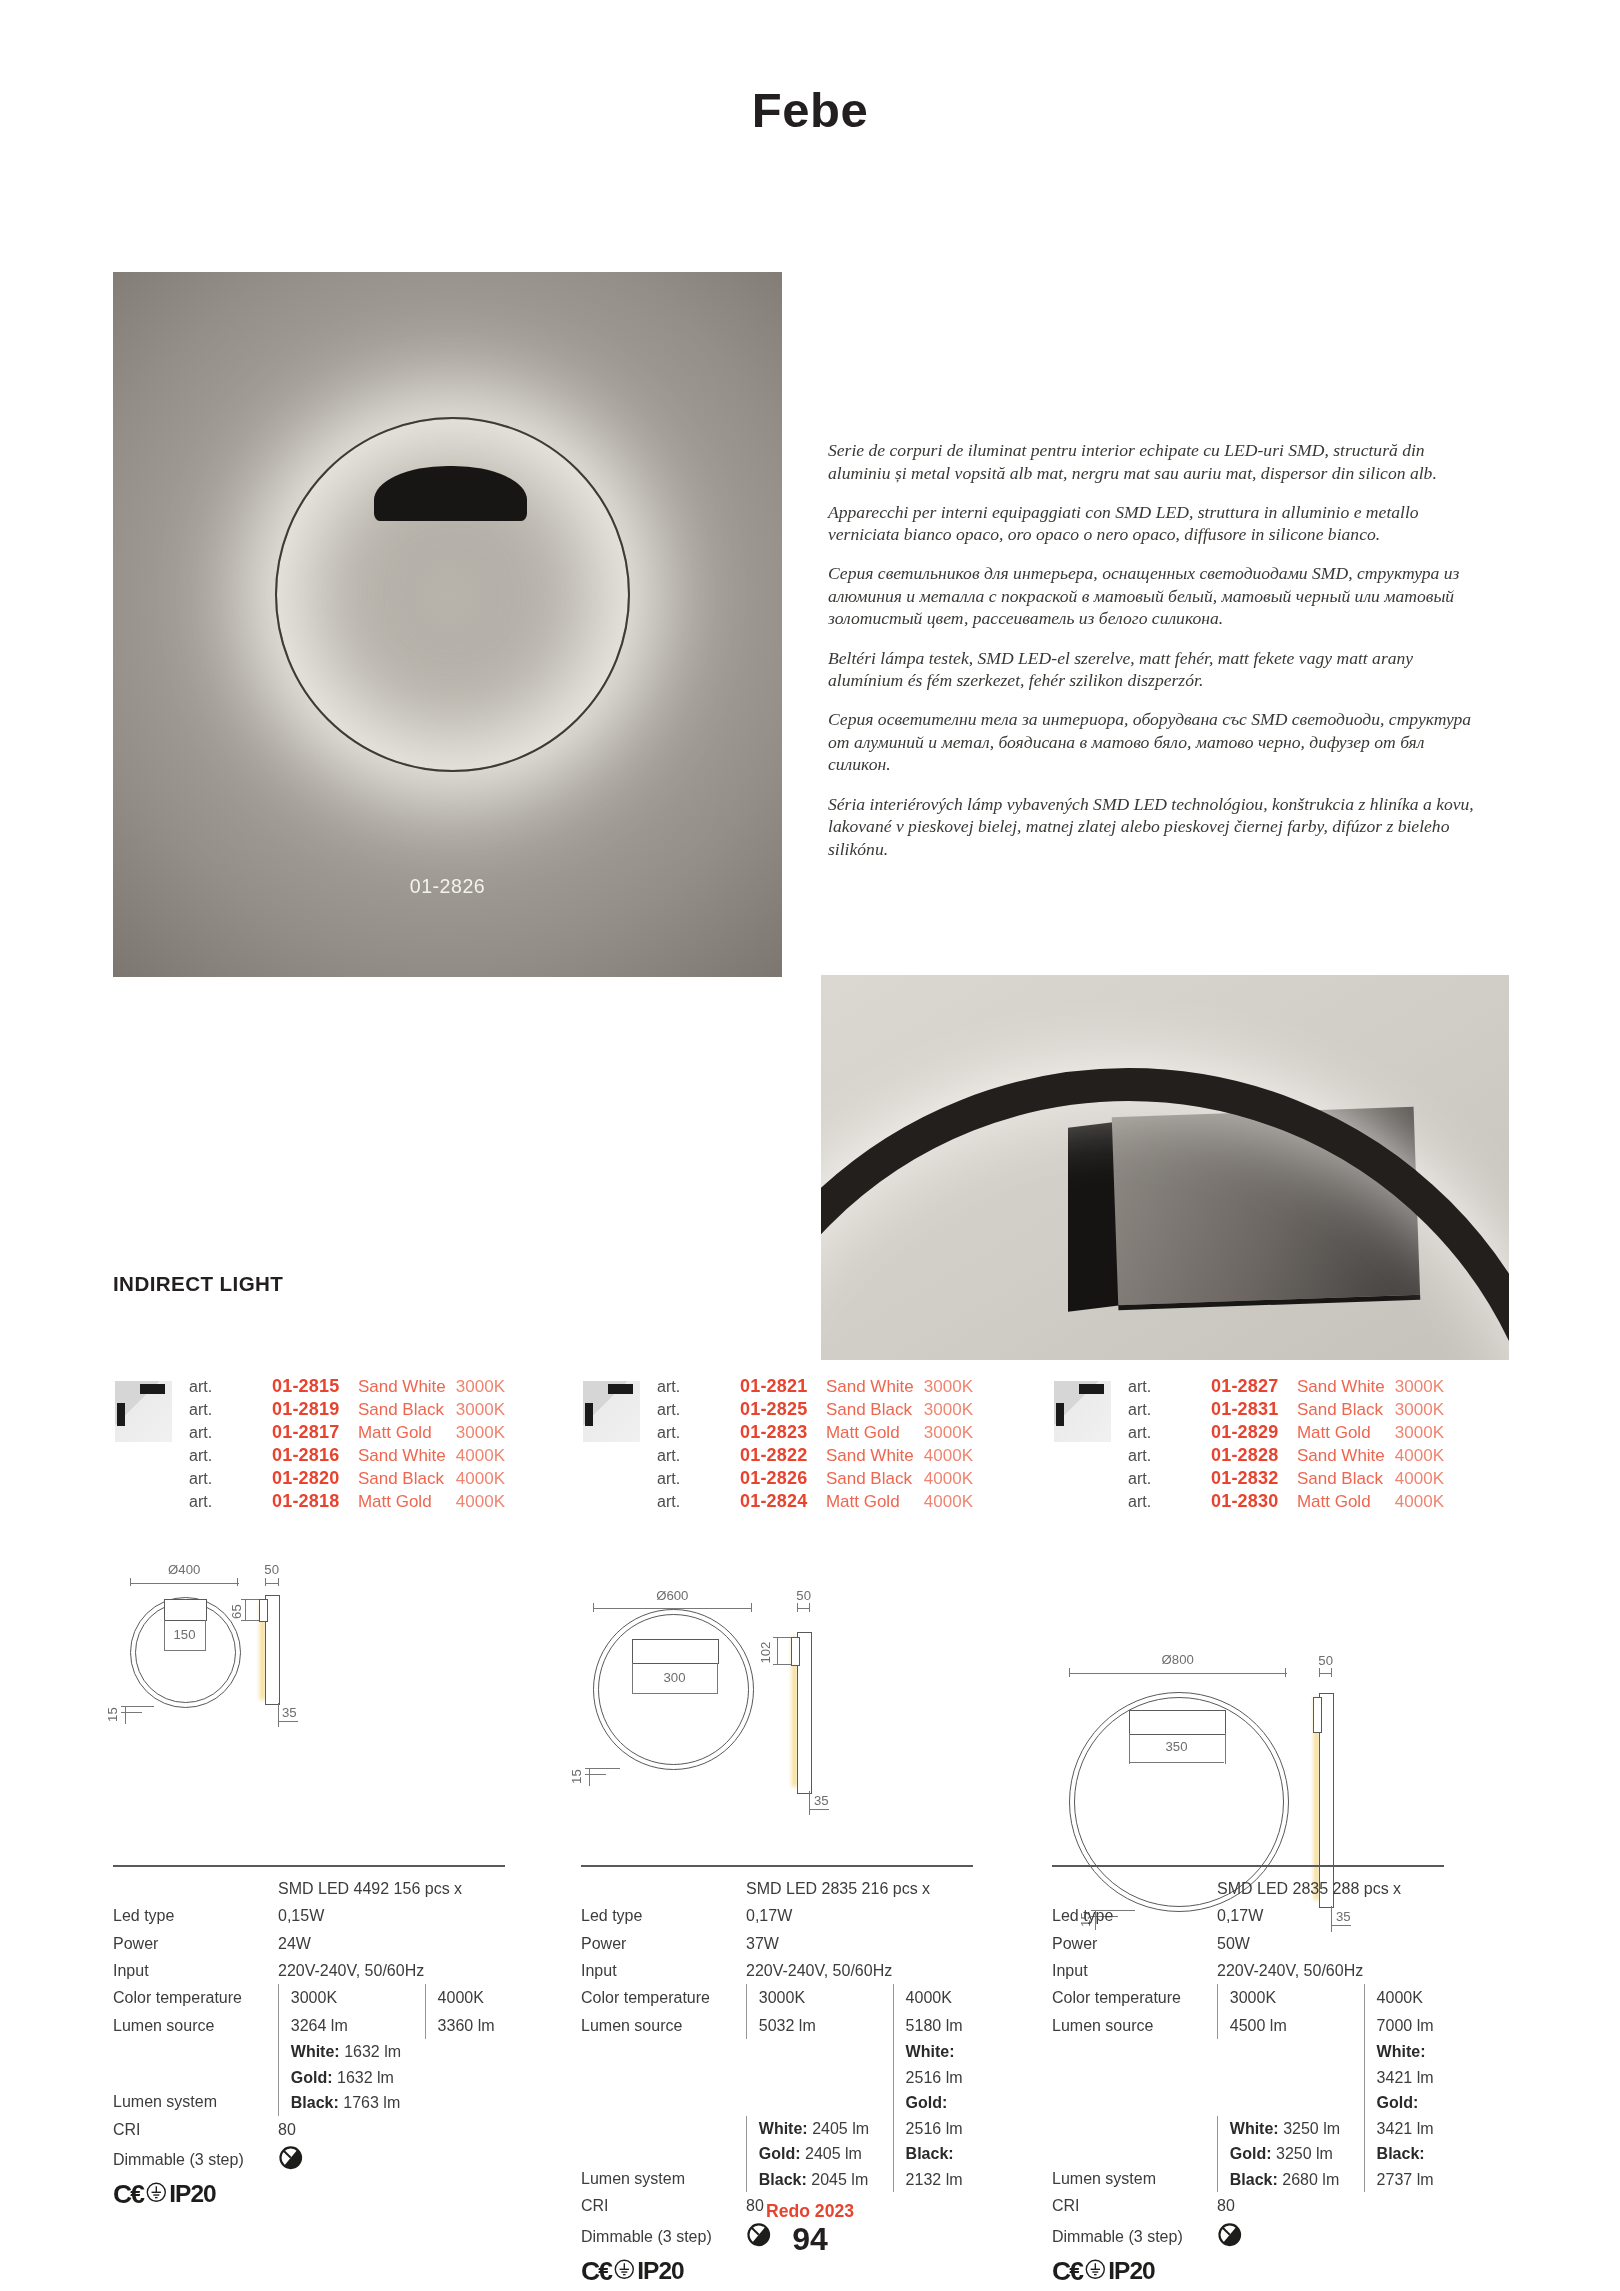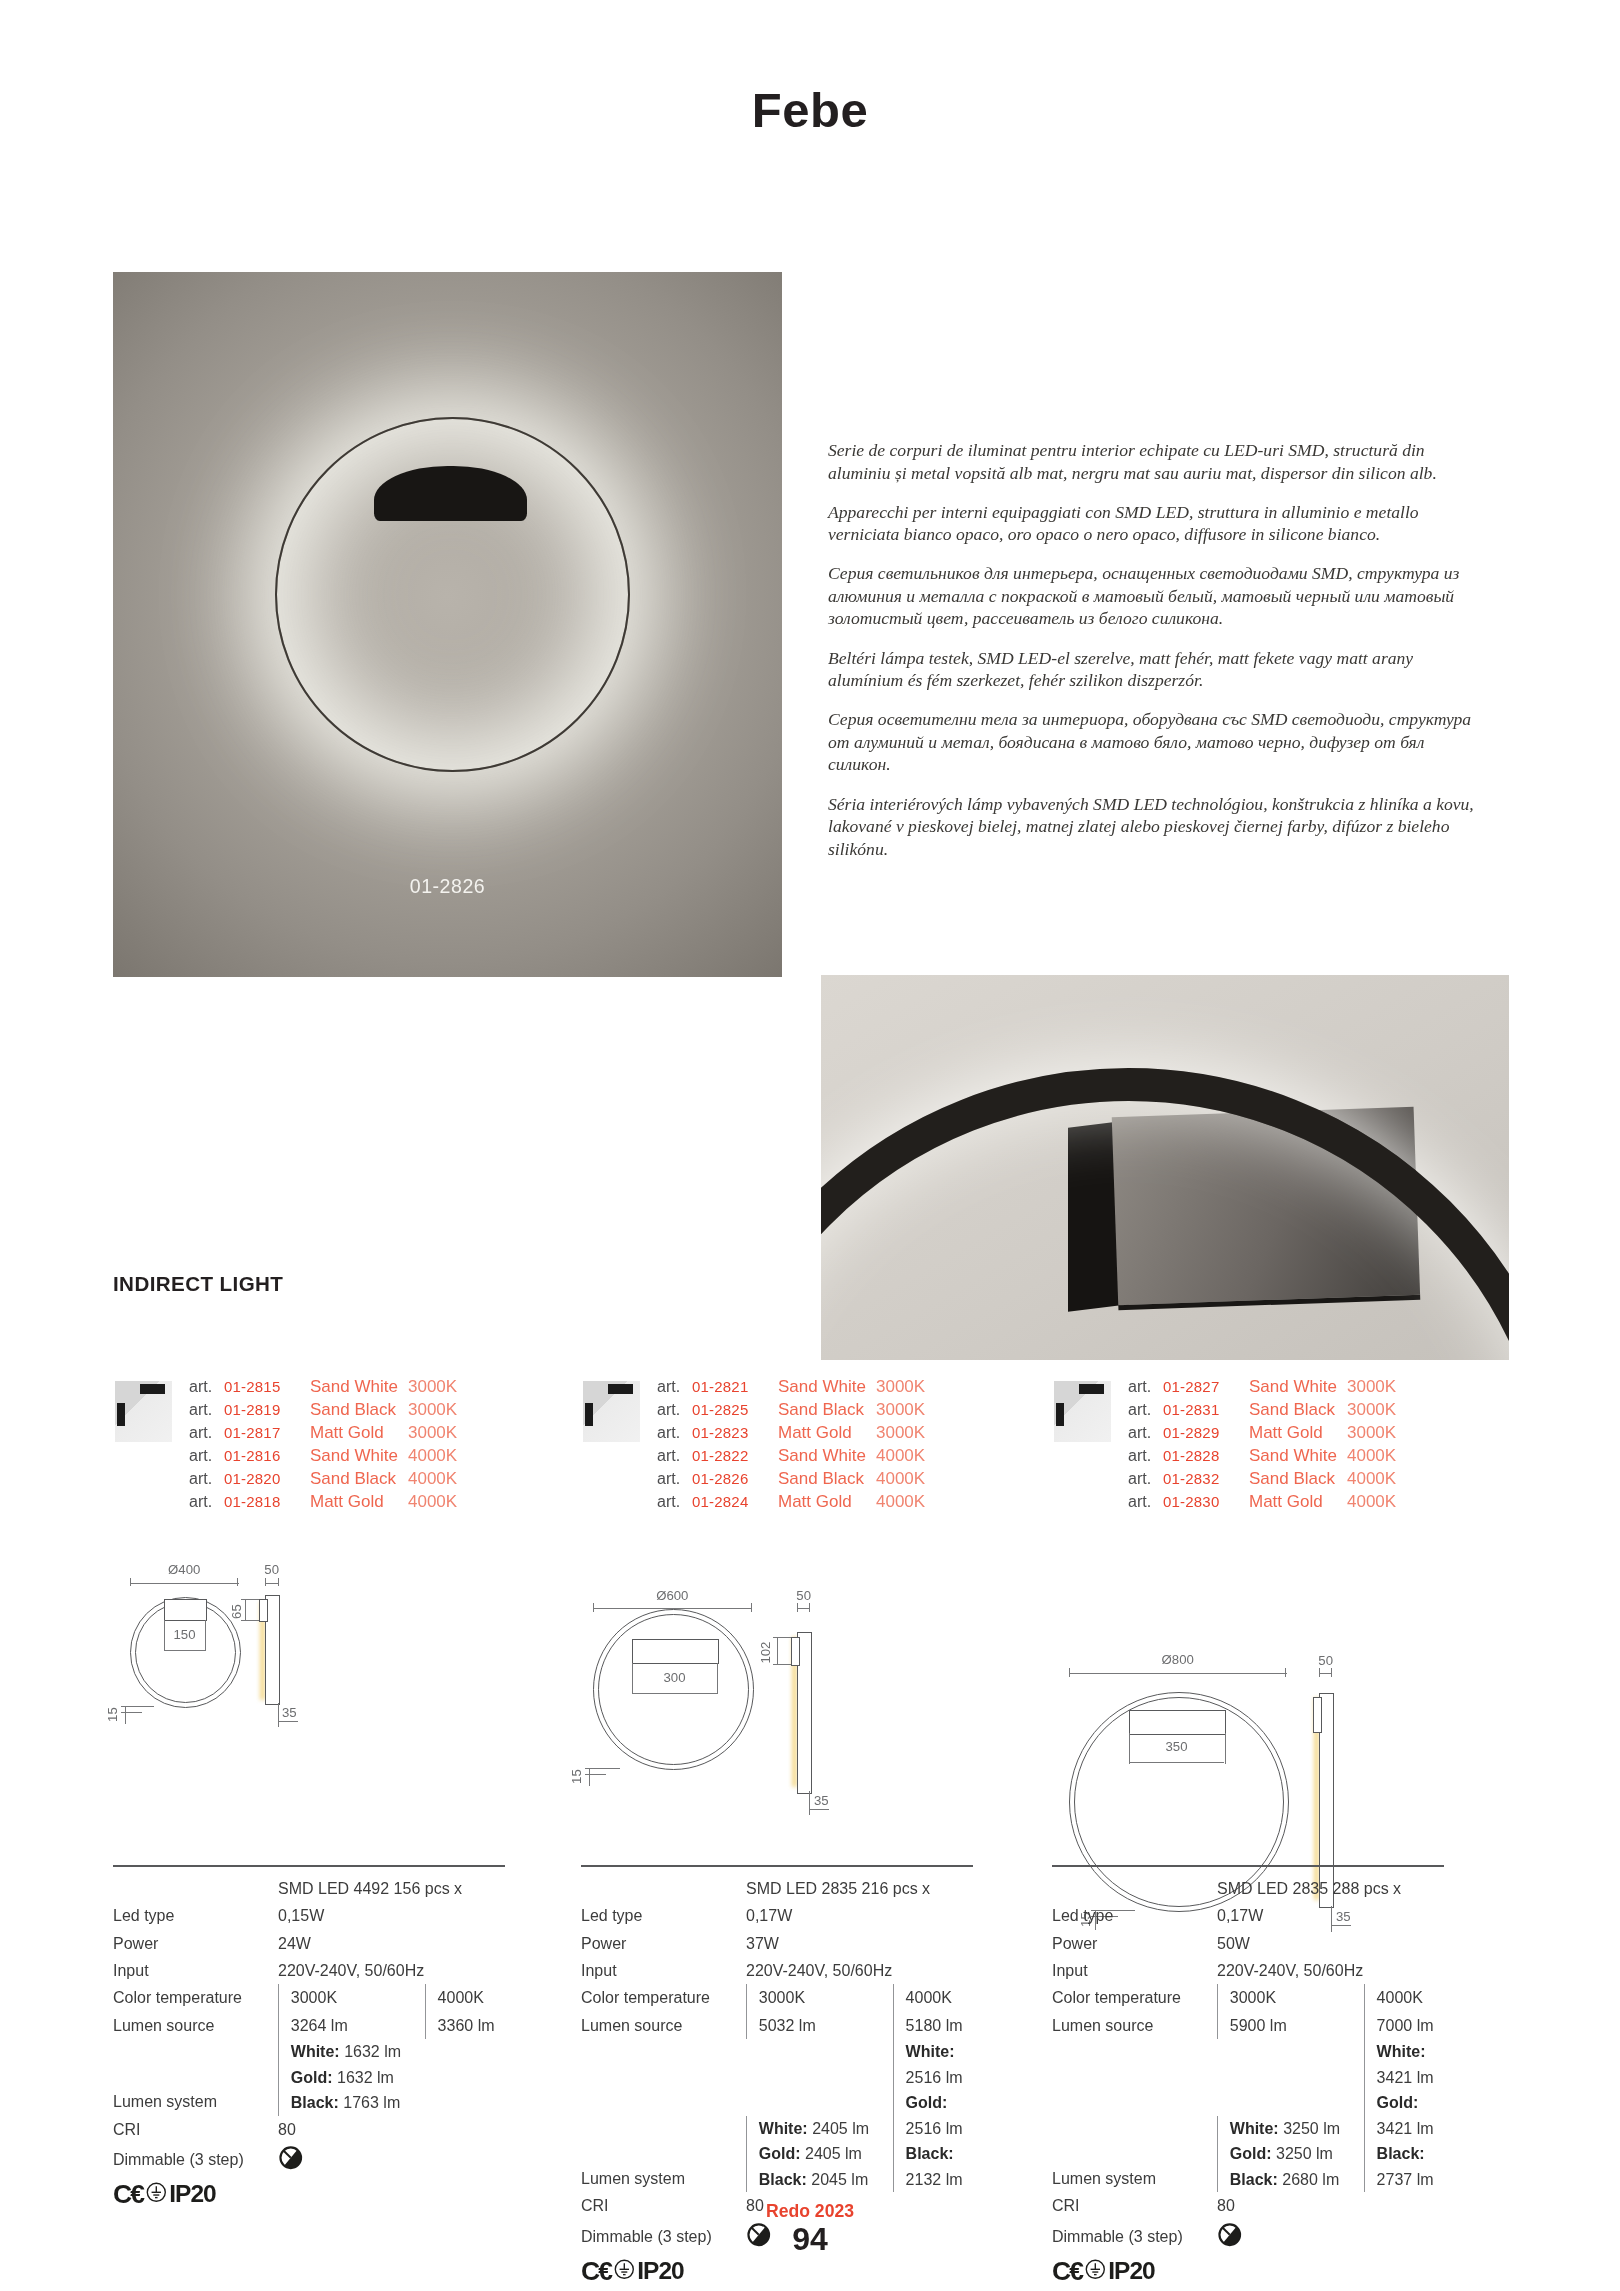--- a/index.html
+++ b/index.html
@@ -46,21 +46,21 @@
 
   
   .articles{top:1375px;width:392px;height:162px;}
   .thumb{position:absolute;left:2px;top:5.9px;width:57px;height:61px;
          background:linear-gradient(135deg,#d6d6d6 0%,#d6d6d6 38%,#ebebeb 38%,#f1f1f1 100%);}
   .thumb .led{position:absolute;right:6.9px;top:2.9px;width:25.5px;height:9.8px;background:#1a1a1a;}
   .thumb .side{position:absolute;left:2px;top:22.5px;width:7.8px;height:22.5px;background:#1a1a1a;}
   .art-rows{margin-left:76px;}
   .art-row{display:flex;height:23px;line-height:23px;align-items:baseline;}
   .a-art{width:35px;color:#4d4d4f;font-size:16px;}
-  .a-code{width:86px;color:#e8432e;font-weight:400;font-size:15px;letter-spacing:0.2px;}
+  .a-code{width:86px;color:#e8432e;font-weight:700;font-size:18px;letter-spacing:0.2px;margin-left:48px;}
   .a-fin{width:98px;color:#ef664f;font-size:17px;}
   .a-temp{color:#f08470;font-size:17px;}
 
   
   .drawing{position:absolute;width:384px;}
   .drawing>div{position:absolute;}
   .dlab{font-size:13.2px;color:#6d6e70;white-space:nowrap;line-height:1;}
   .rot{transform:rotate(-90deg);}
   .dline{border-top:1px solid #77787a;height:0;}
   .dvline{border-left:1px solid #77787a;width:0;}
@@ -476,21 +476,21 @@
         <div class="slabel">Input</div>
         <div class="sval">220V-240V, 50/60Hz</div>
       </div>
     <div class="srow split">
         <div class="slabel">Color temperature</div>
         <div class="sval va">3000K</div>
         <div class="sval">4000K</div>
       </div>
     <div class="srow split">
         <div class="slabel">Lumen source</div>
-        <div class="sval va">5900 lm</div>
+        <div class="sval va">4500 lm</div>
         <div class="sval">7000 lm</div>
       </div>
     <div class="srow split">
         <div class="slabel">Lumen system</div>
       <div class="sval va ls-lines">
         <div><span class="bld">White:</span> <span>3250 lm</span></div>
         <div><span class="bld">Gold:</span> <span>3250 lm</span></div>
         <div><span class="bld">Black:</span> <span>2680 lm</span></div>
       </div>
       <div class="sval ls-lines">

